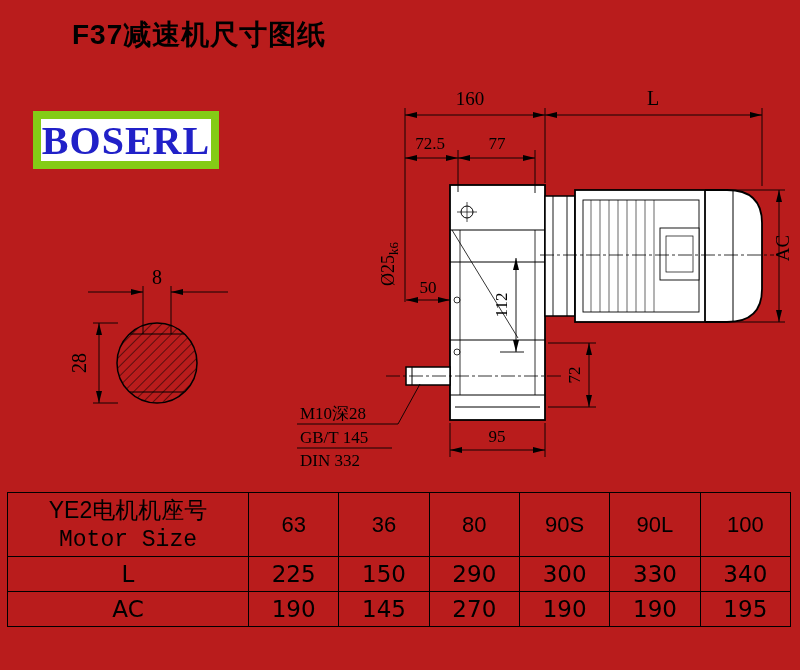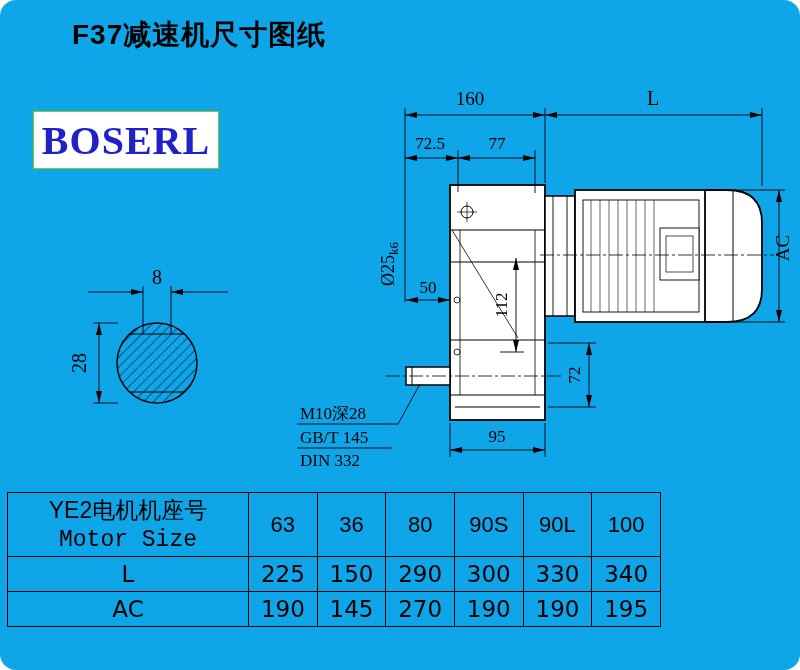--- a/index.html
+++ b/index.html
@@ -1,28 +1,28 @@
 <!DOCTYPE html>
 <html><head>
 <meta charset="utf-8">
 <style>
   * { margin:0; padding:0; box-sizing:border-box; }
   html,body { background:#ffffff; }
-  .page { position:relative; width:800px; height:670px; background:#0ea5e9; overflow:hidden;
-          font-family:"Liberation Sans",sans-serif; color:#000;border-radius:16px; }
+  .page { position:relative; width:800px; height:670px; background:#b91c1c; overflow:hidden;
+          font-family:"Liberation Sans",sans-serif; color:#000; }
   .title { position:absolute; left:72px; top:16px; font-size:28px; font-weight:bold;
            letter-spacing:1px; font-family:"Liberation Sans",sans-serif; }
   .logo { position:absolute; left:33px; top:111px; width:186px; height:58px;
-          border:1px solid #84cc16; background:#fff;
+          border:8px solid #84cc16; background:#fff;
           display:flex; align-items:center; justify-content:center; }
   .logo span { font-family:"Liberation Serif",serif; font-weight:bold; font-size:40px;
                color:#2121c8; letter-spacing:1px; }
   svg.drawing { position:absolute; left:0; top:0; }
   svg .dim { font-family:"Liberation Serif",serif; fill:#000; }
-  .dim-table { position:absolute; left:7px; top:492px; width:654px;
+  .dim-table { position:absolute; left:7px; top:492px; width:784px;
                border-collapse:collapse; table-layout:fixed; text-align:center;padding-left:32px; }
   .dim-table th, .dim-table td { border:1px solid #000; font-weight:normal; padding:0; vertical-align:middle; }
   .dim-table td { font-size:23px; height:35px; font-family:"DejaVu Sans",sans-serif; }
   .dim-table .header-row { height:64px; }
   .hdr-cn { font-size:23px; line-height:30px; font-family:"Liberation Sans",sans-serif; }
   .hdr-en { font-size:23px; line-height:30px; font-family:Liberation Mono, monospace; }
   .size-h { font-size:22px; font-family:Liberation Sans, sans-serif; }
 </style>
 </head>
 <body>

